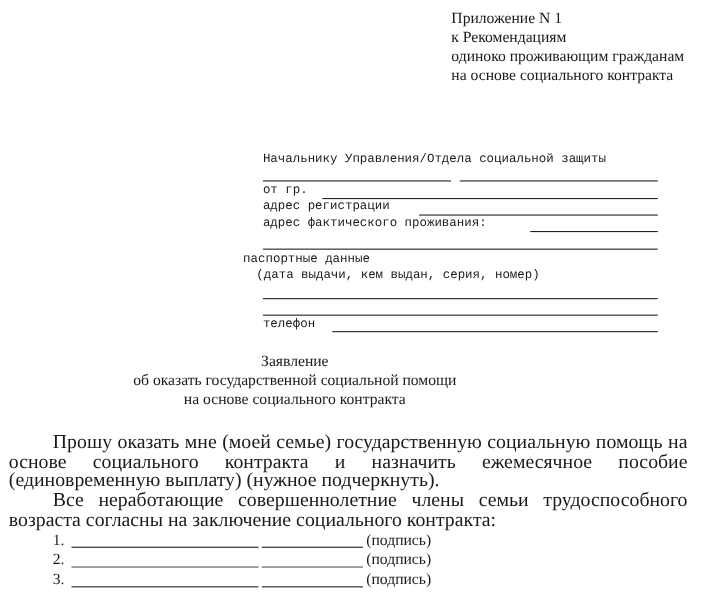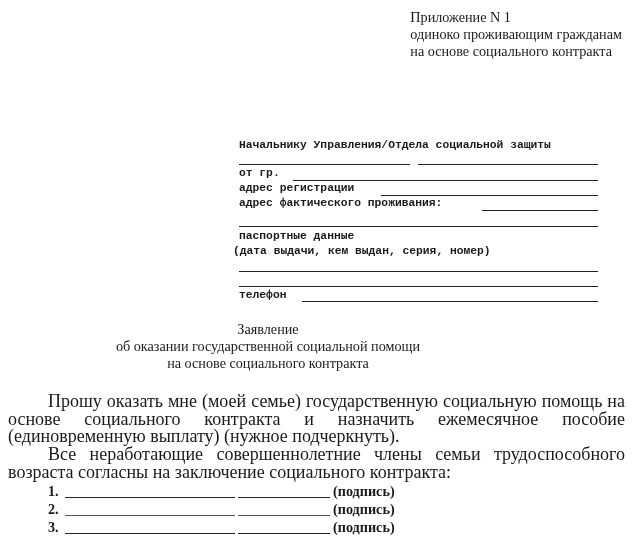--- a/index.html
+++ b/index.html
@@ -1,19 +1,19 @@
 <!DOCTYPE html>
 <html><head>
 <meta charset="utf-8">
 <style>
   html, body { margin:0; padding:0; background:#ffffff; }
   body { width:640px; height:538px; position:relative; overflow:hidden; color:#1a1a1a; }
   .serif { font-family: "Liberation Serif", "DejaVu Serif", serif; }
   .mono { font-family: "Liberation Mono", "DejaVu Sans Mono", monospace; }
-  .abs { position:absolute; white-space:nowrap;font-weight:bold; }
+  .abs { position:absolute; white-space:nowrap; }
 
   
   .header { position:absolute; right:18px; top:9px; text-align:left; font-size:14.2px; line-height:17.2px; }
 
   
   .form { font-size:11.3px; }
   .line { position:absolute; height:0; border-top:1.3px solid #222; }
 
   
   .title { position:absolute; left:0; width:536px; text-align:center; font-size:14.2px; line-height:17px; top:321px; }
@@ -21,51 +21,52 @@
   
   .para { position:absolute; left:8px; width:617px; font-size:18px; line-height:17.5px; text-align:justify; }
   .para .indent { display:inline-block; width:40px; }
   .sig-row { position:absolute; font-size:14.2px; line-height:17px; }
 </style>
 </head>
 <body>
 
 <div class="header serif">
   <div>Приложение N 1</div>
+  <div>к Рекомендациям</div>
   <div>одиноко проживающим гражданам</div>
   <div>на основе социального контракта</div>
 </div>
 
 <div class="form mono">
   <div class="abs" style="left:239px; top:139px;">Начальнику Управления/Отдела социальной защиты</div>
   <div class="line" style="left:239px; top:164px; width:171px;"></div>
   <div class="line" style="left:418px; top:164px; width:180px;"></div>
 
   <div class="abs" style="left:239px; top:167px;">от гр.</div>
   <div class="line" style="left:293px; top:180px; width:305px;"></div>
 
   <div class="abs" style="left:239px; top:182px;">адрес регистрации</div>
   <div class="line" style="left:381px; top:195px; width:217px;"></div>
 
   <div class="abs" style="left:239px; top:197px;text-align:center;">адрес фактического проживания:</div>
   <div class="line" style="left:482px; top:210px; width:116px;"></div>
   <div class="line" style="left:239px; top:226px; width:359px;"></div>
 
-  <div class="abs" style="left:239px; top:230px;text-align:center;">паспортные данные</div>
+  <div class="abs" style="left:221px; top:230px;text-align:center;">паспортные данные</div>
   <div class="abs" style="left:233px; top:245px;">(дата выдачи, кем выдан, серия, номер)</div>
   <div class="line" style="left:239px; top:271px; width:359px;"></div>
   <div class="line" style="left:239px; top:286px; width:359px;"></div>
 
   <div class="abs" style="left:239px; top:289px;">телефон</div>
   <div class="line" style="left:302px; top:301px; width:296px;"></div>
 </div>
 
 <div class="title serif">
   <div>Заявление</div>
-  <div>об оказании государственной социальной помощи</div>
+  <div>об оказать государственной социальной помощи</div>
   <div>на основе социального контракта</div>
 </div>
 
 <div class="para serif" style="top:393px;">
   <span class="indent"></span><span>Прошу оказать мне (моей семье) государственную социальную помощь на основе социального контракта и назначить ежемесячное пособие (единовременную выплату) (нужное подчеркнуть).</span>
 </div>
 <div class="para serif" style="top:446px;">
   <span class="indent"></span><span>Все неработающие совершеннолетние члены семьи трудоспособного возраста согласны на заключение социального контракта:</span>
 </div>
 

